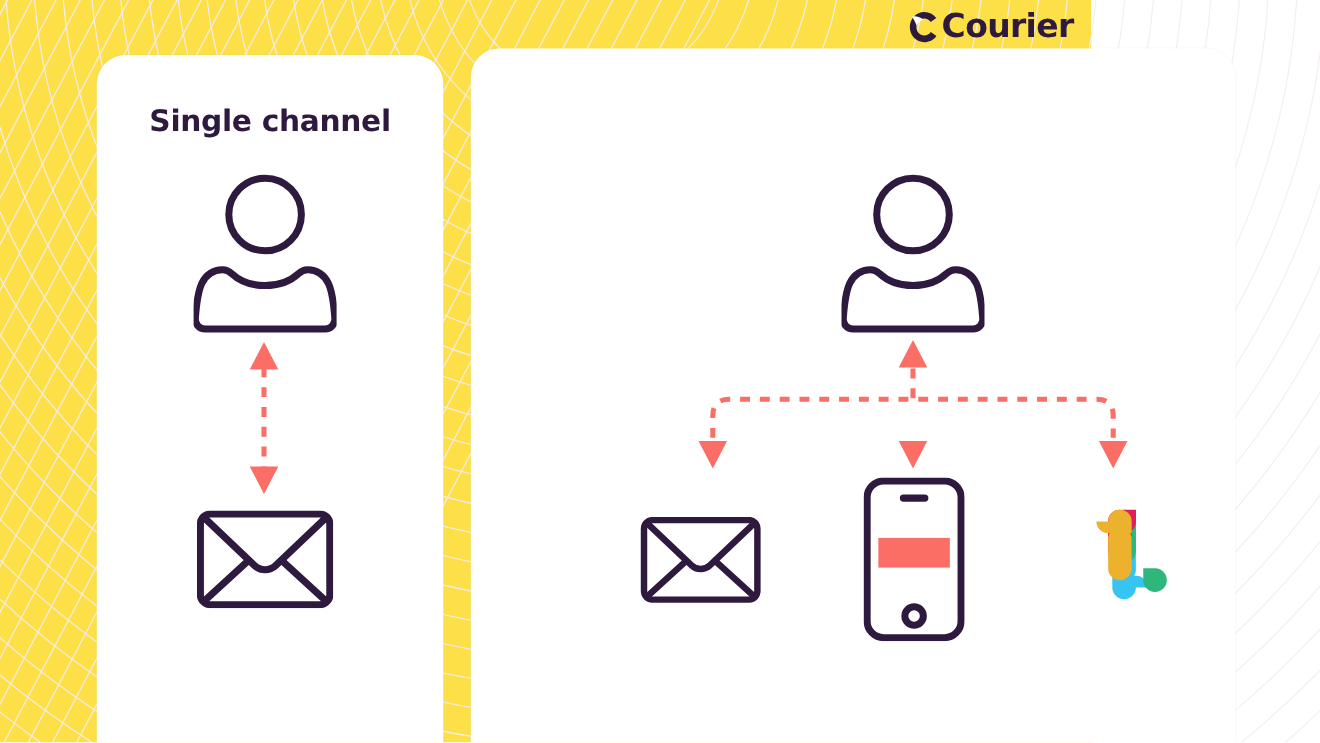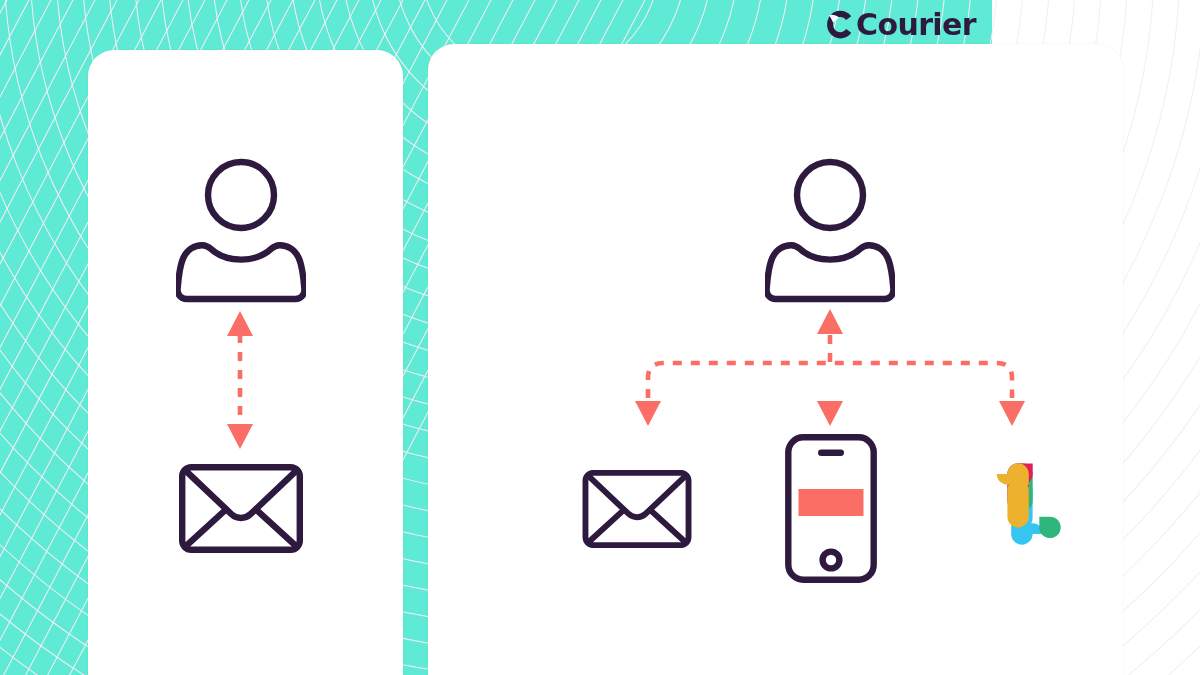--- a/index.html
+++ b/index.html
@@ -6,21 +6,21 @@
   * { box-sizing: border-box; }
   html, body {
     margin: 0; padding: 0;
     width: 1200px; height: 675px;
     overflow: hidden;
     font-family: "Liberation Sans", sans-serif;
   }
   #stage {
     position: relative;
     width: 992px; height: 675px;
-    background: #5eead4;
+    background: #fde047;
   }
   
   #bg-pattern {
     position: absolute; left: 0; top: 0;
     width: 1200px; height: 675px;
     pointer-events: none;
   }
   
   .card {
     position: absolute;
@@ -171,20 +171,21 @@
   <div class="card" id="card-omni"></div>
 
   <div id="logo">
     <svg width="28" height="30" viewBox="0 0 28 30">
       <path d="M25.2 6.3 C22.6 2.7 18.6 0.8 14.2 0.8 C6.9 0.8 1.1 6.9 1.1 14.6 C1.1 22.3 6.9 28.4 14.2 28.4 C18.7 28.4 22.7 26.4 25.3 22.7 L20.2 19.1 C18.8 21.1 16.7 22.3 14.2 22.3 C10.2 22.3 7.1 18.9 7.1 14.6 C7.1 10.3 10.2 6.9 14.2 6.9 C16.6 6.9 18.7 8.1 20.1 10.0 Z" fill="#2E1A3E"></path>
       <path d="M3.0 5.0 C6.6 4.3 10.8 5.4 13.6 8.0 C11.0 8.8 8.6 10.6 7.3 13.1 C6.0 10.0 4.6 7.2 3.0 5.0 Z" fill="#FFFFFF"></path>
     </svg>
     <span id="logo-word">Courier</span>
   </div>
 
+  <div class="panel-title" id="title-single">Single channel</div>
 
   <div class="fig" style="left:176px; top:158px;">
     <svg width="130" height="148" viewBox="0 0 130 148">
       <circle cx="65" cy="37" r="33" fill="none" stroke="#2E1A3E" stroke-width="6.4"></circle>
       <path d="M10.5 141 C5.2 141 1.2 136.6 1.6 131.3
                C2.6 117.6 4.6 105.8 7.4 99.7
                C11.0 91.8 18.5 87.0 26.4 87.2
                C30.1 87.3 32.4 88.7 34.6 90.7
                C42.3 97.8 52.9 101.6 65 101.6
                C77.1 101.6 87.7 97.8 95.4 90.7

